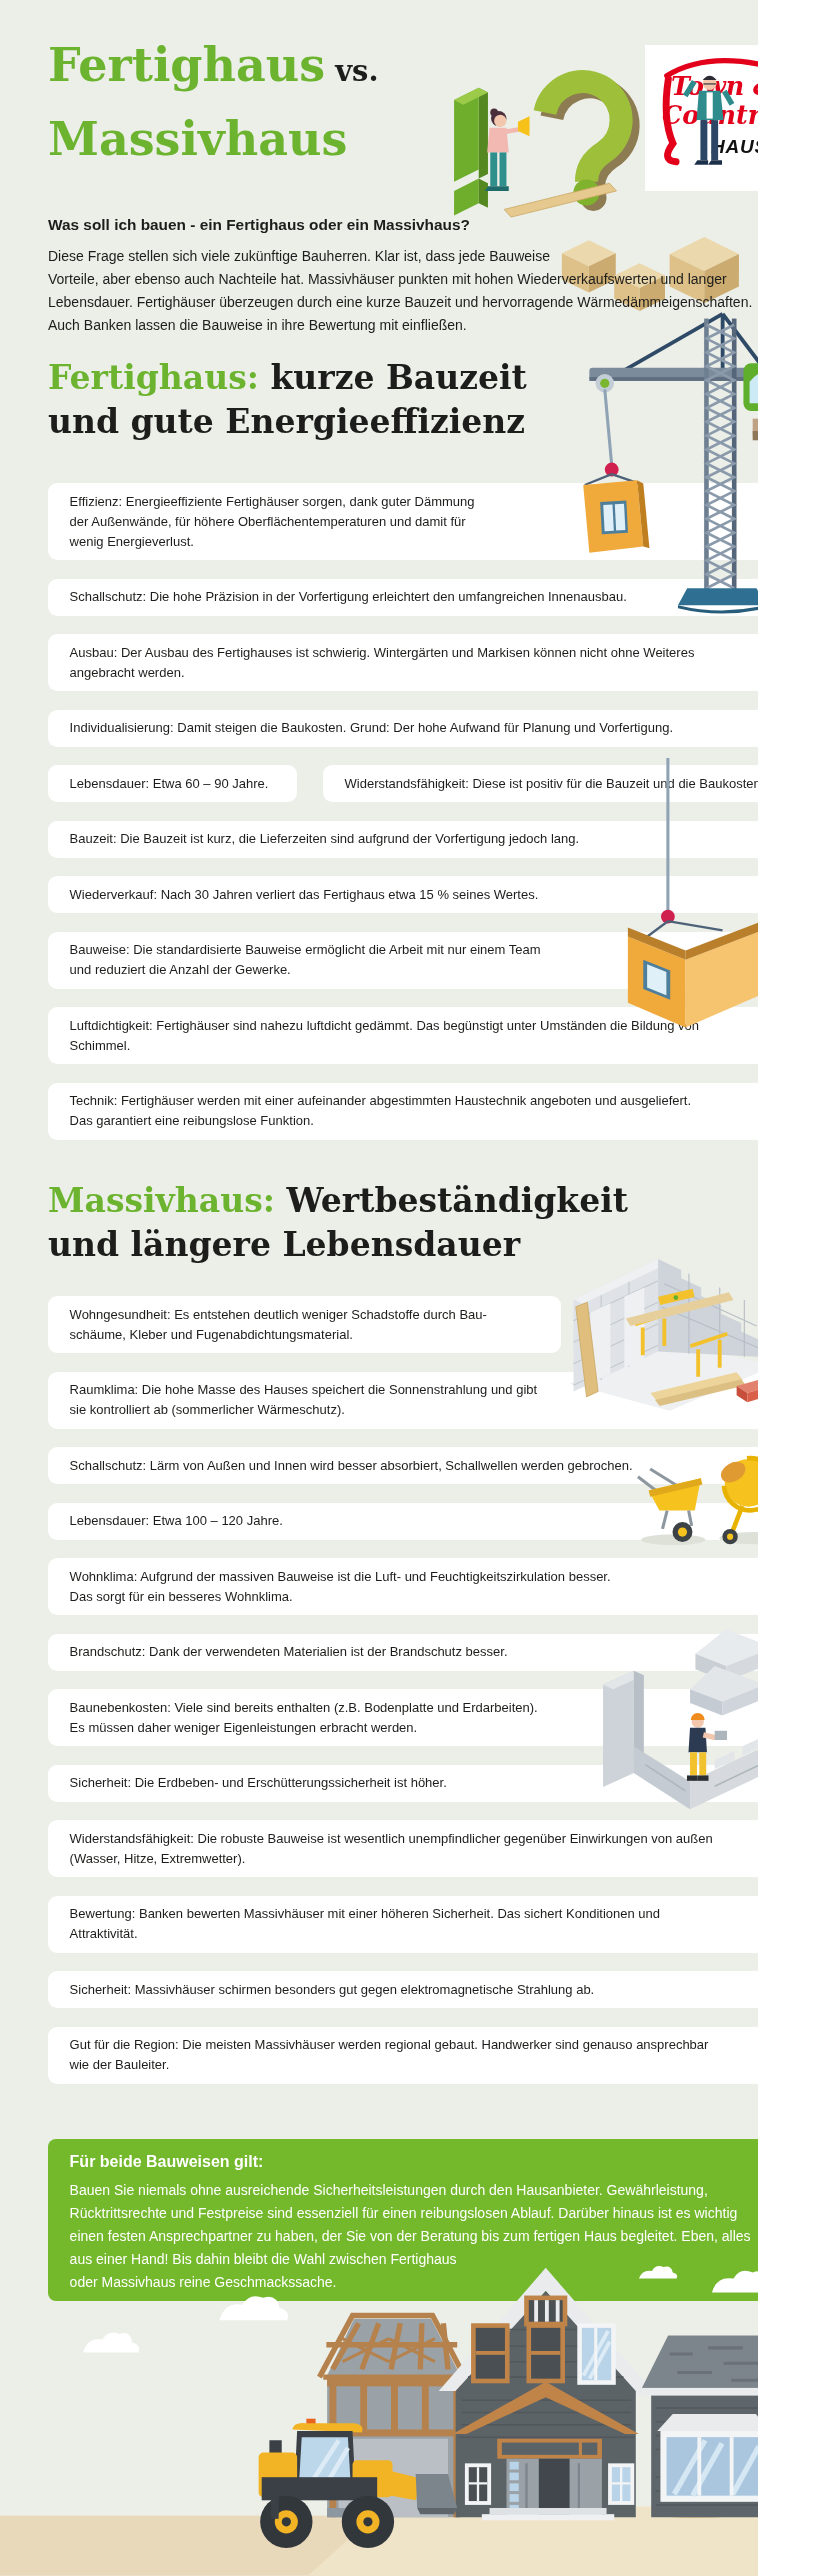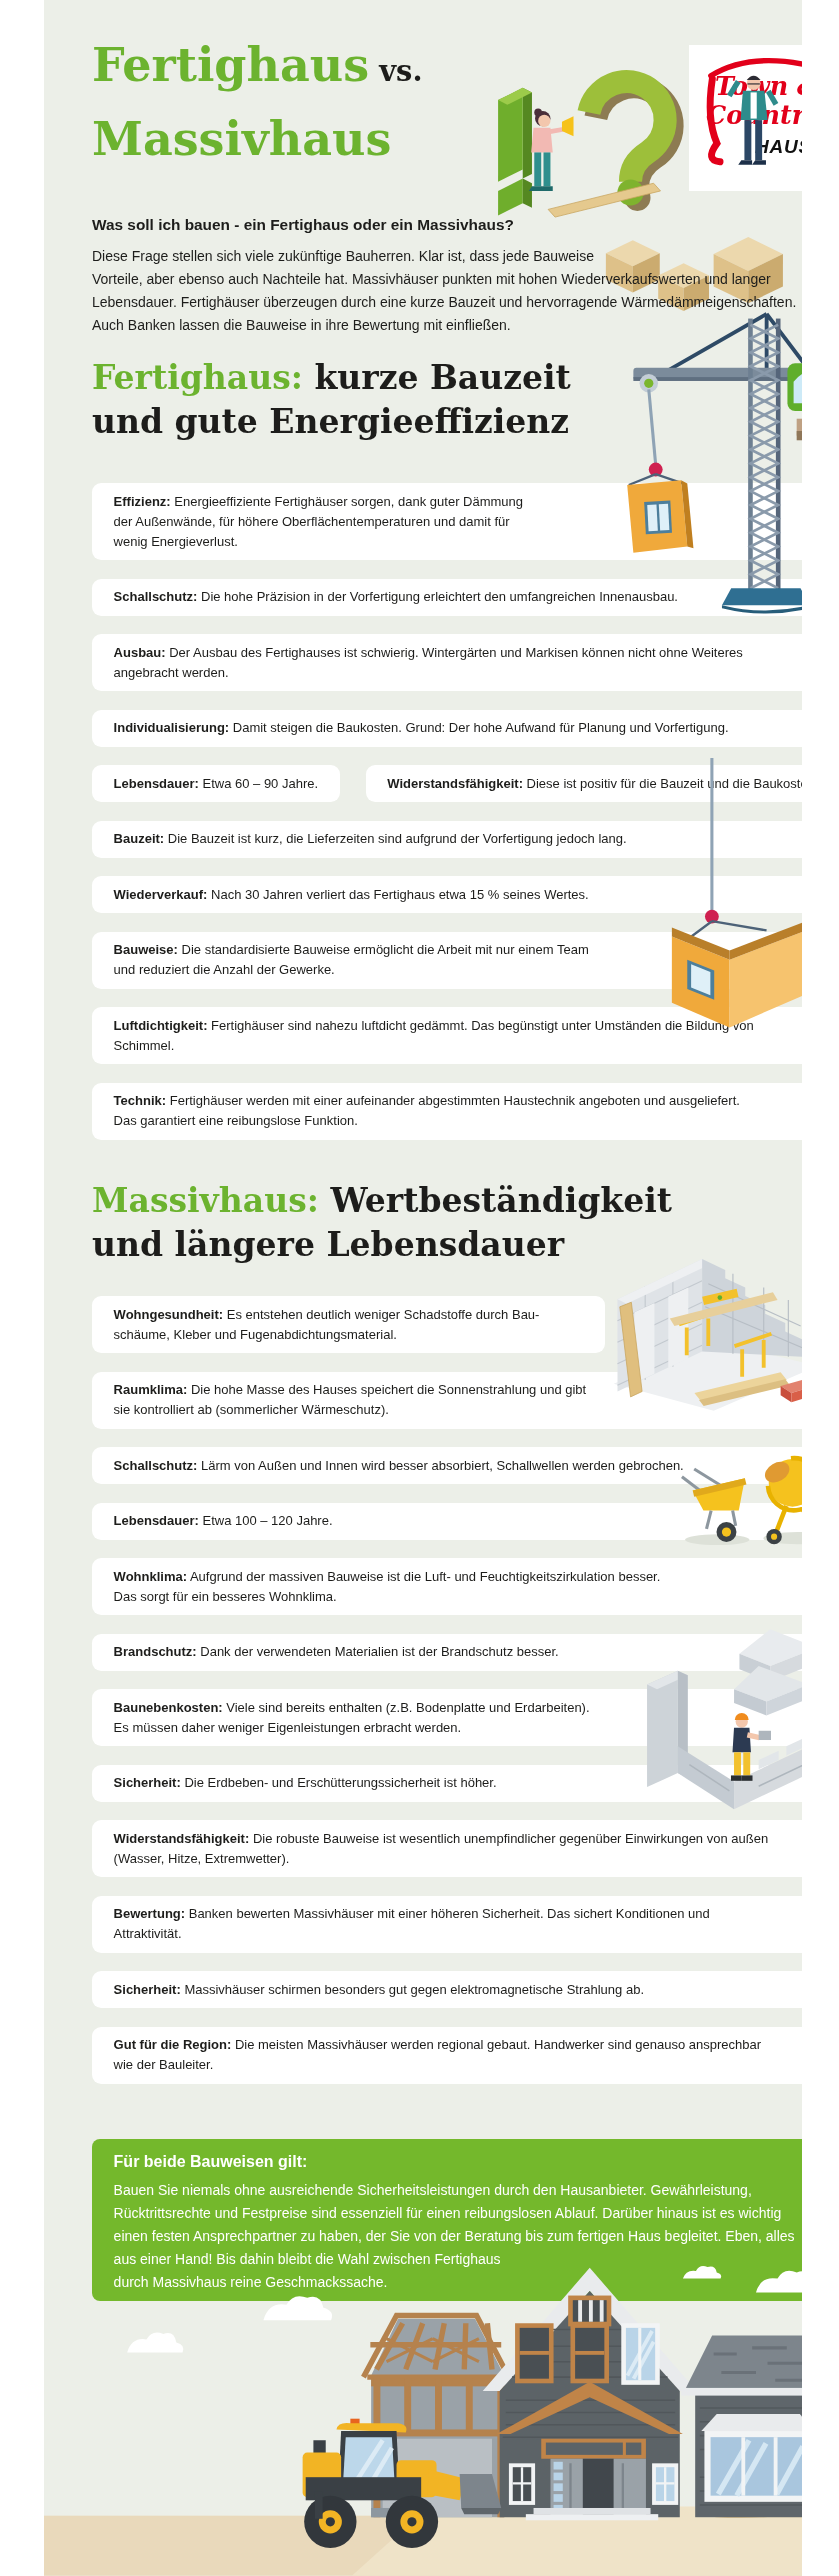--- a/index.html
+++ b/index.html
@@ -4,21 +4,20 @@
 <title>Fertighaus vs. Massivhaus</title>
 <style>
   html,body{margin:0;padding:0;}
   .page{
     position:relative;
     width:758px;height:2576px;
     background:#ecefe8;
     font-family:"Liberation Sans", sans-serif;
     color:#1d1d1b;
     overflow:hidden;
-    margin-left:44px;
   }
   
   .title{position:absolute;left:48px;top:34px;font-family:"DejaVu Serif", serif;font-weight:bold;line-height:63px;}
   .title .green{color:#6cb32f;font-size:46px;}
   .title .vs{color:#1d1d1b;font-size:29px;}
   .logo-box{position:absolute;left:645px;top:45px;width:142px;height:146px;background:#ffffff;}
   .logo-inner{position:relative;width:100%;height:100%;font-family:"DejaVu Serif", serif;font-style:italic;font-weight:bold;color:#e2001a;}
   .logo-w1{position:absolute;left:26px;top:26px;font-size:25.4px;}
   .logo-w2{position:absolute;left:17px;top:55px;font-size:25.4px;}
   .logo-w3{position:absolute;left:66px;top:91px;font-size:19px;color:#111;font-family:"Liberation Sans",sans-serif;font-style:italic;font-weight:bold;letter-spacing:0.8px;}
@@ -36,21 +35,21 @@
   .cards{position:absolute;left:48px;width:738px;}
   #sec1-cards{top:483px;}
   #sec2-cards{top:1296px;}
   .card{
     background:#ffffff;border-radius:9.2px;
     padding:8.5px 21.6px;margin-bottom:18.5px;
     font-size:13px;line-height:20px;
     box-sizing:border-box;
   }
   .card .tline{white-space:nowrap;}
-  .card b{font-weight:bold;}
+  .card b{font-weight:normal;}
   .card-row{display:flex;gap:26px;margin-bottom:18.5px;}
   .card-row .card{margin-bottom:0;}
   .card.flex1{flex:1;}
   
   .green-box{
     position:absolute;left:48px;top:2139px;width:744px;height:162px;
     background:#74b82c;border-radius:8px;color:#ffffff;
     padding:14px 21.6px;box-sizing:border-box;
   }
   .green-box h3{margin:0 0 7.7px 0;font-size:16px;font-weight:bold;}
@@ -402,21 +401,21 @@
     </g>
   </svg>
 
   <div class="green-box">
     <h3>Für beide Bauweisen gilt:</h3>
     <div>
         <div class="tline">Bauen Sie niemals ohne ausreichende Sicherheitsleistungen durch den Hausanbieter. Gewährleistung,</div>
         <div class="tline">Rücktrittsrechte und Festpreise sind essenziell für einen reibungslosen Ablauf. Darüber hinaus ist es wichtig</div>
         <div class="tline">einen festen Ansprechpartner zu haben, der Sie von der Beratung bis zum fertigen Haus begleitet. Eben, alles</div>
         <div class="tline">aus einer Hand! Bis dahin bleibt die Wahl zwischen Fertighaus</div>
-        <div class="tline">durch Massivhaus reine Geschmackssache.</div>
+        <div class="tline">oder Massivhaus reine Geschmackssache.</div>
       </div>
   </div>
 
   <svg id="scene" class="illu" width="839" height="330" viewBox="0 0 1090 428">
 
     <g fill="#ffffff">
       <path d="M830 42 q4-12 17-10 q5-9 15-5 q10-3 12 7 q8 2 5 8 L832 42 Z"></path>
       <path d="M925 60 q6-22 28-18 q8-15 25-8 q16-6 20 12 q14 3 9 14 L928 60 Z"></path>
       <path d="M285 96 q7-24 30-20 q9-16 27-9 q17-6 21 13 q15 4 10 16 L288 96 Z"></path>
       <path d="M108 138 q6-20 25-17 q8-13 22-7 q14-5 17 11 q12 3 8 13 L110 138 Z"></path>

